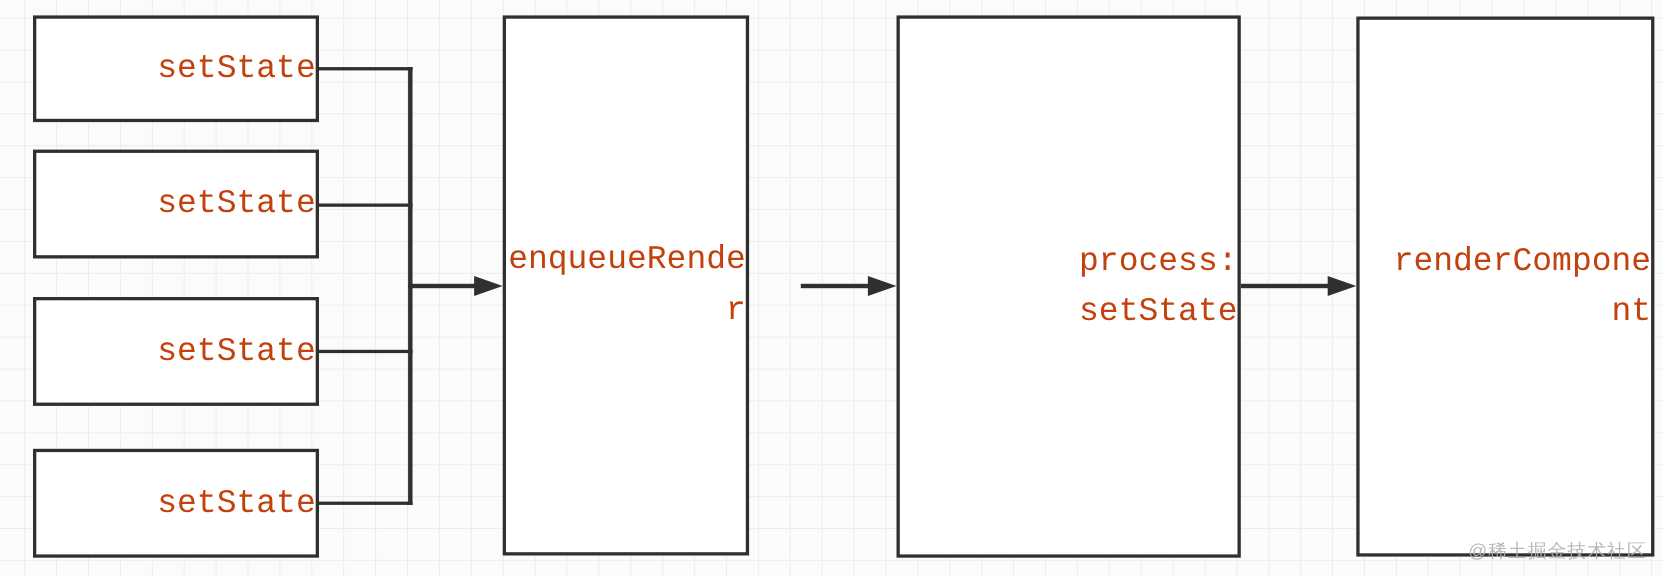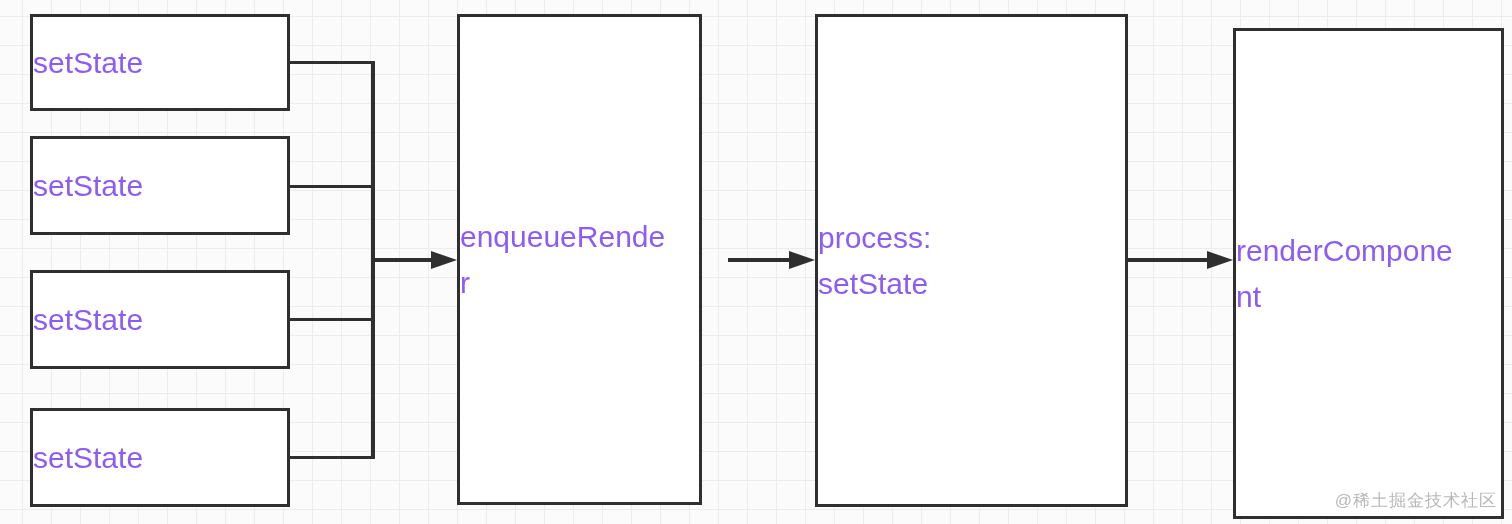--- a/index.html
+++ b/index.html
@@ -17,37 +17,38 @@
     background-size: 29px 29px;
     background-position: -7px -13px;
   }
 
   .node {
     position: absolute;
     background: #ffffff;
     border: 3.5px solid #2f2f2f;
     display: flex;
     flex-direction: column;
-    align-items: flex-start;
+    align-items: flex-end;
     justify-content: center;
     text-align: center;
-    color: #8b5cf6;
+    color: #c2410c;
     font-size: 30px;
     line-height: 46px;
+    font-family: Liberation Mono, monospace;
   }
 
   .small-box { left: 30px; width: 260px; height: 99px; }
   #setstate-1 { top: 14px; height: 97px; }
   #setstate-2 { top: 136px; }
   #setstate-3 { top: 270px; }
   #setstate-4 { top: 408px; }
 
-  #enqueue-render   { left: 457px;  top: 14px; width: 245px; height: 491px; }
+  #enqueue-render   { left: 457px;  top: 14px; width: 224px; height: 491px; }
   #next-tick        { left: 815px;  top: 14px; width: 313px; height: 493px; }
-  #render-component { left: 1233px; top: 28px; width: 271px; height: 491px; }
+  #render-component { left: 1233px; top: 15px; width: 271px; height: 491px; }
 
   .line {
     position: absolute;
     background: #2f2f2f;
   }
   .stub { left: 288px; width: 87px; height: 3.6px; }
   #stub-1 { top: 60.7px; }
   #stub-2 { top: 184.7px; }
   #stub-3 { top: 317.7px; }
   #stub-4 { top: 455.7px; }

